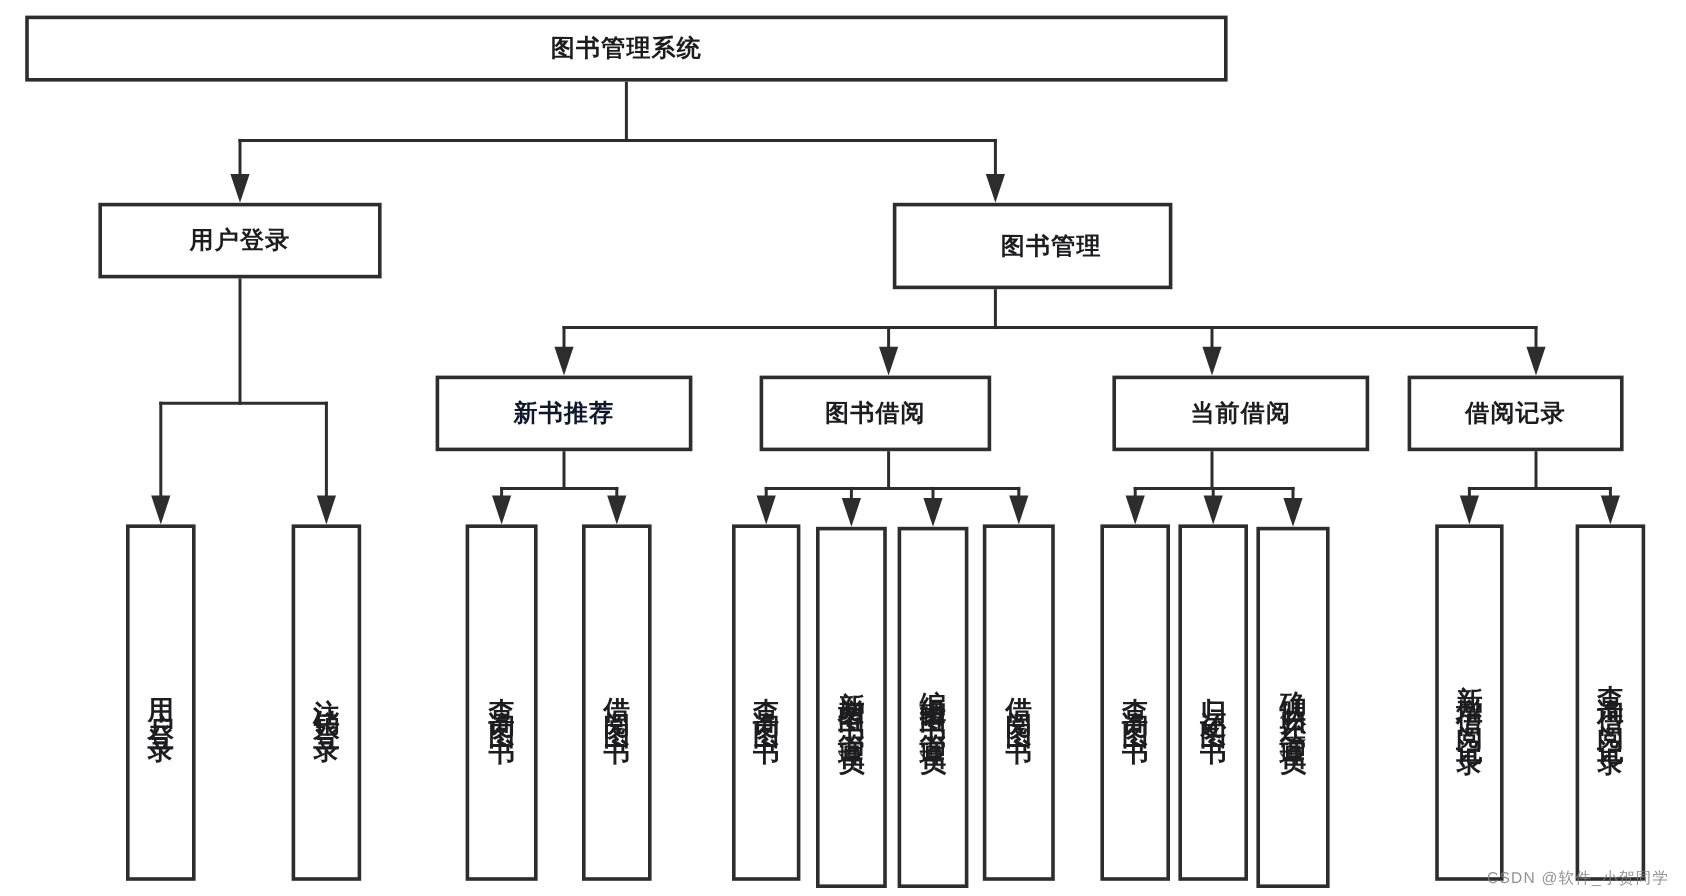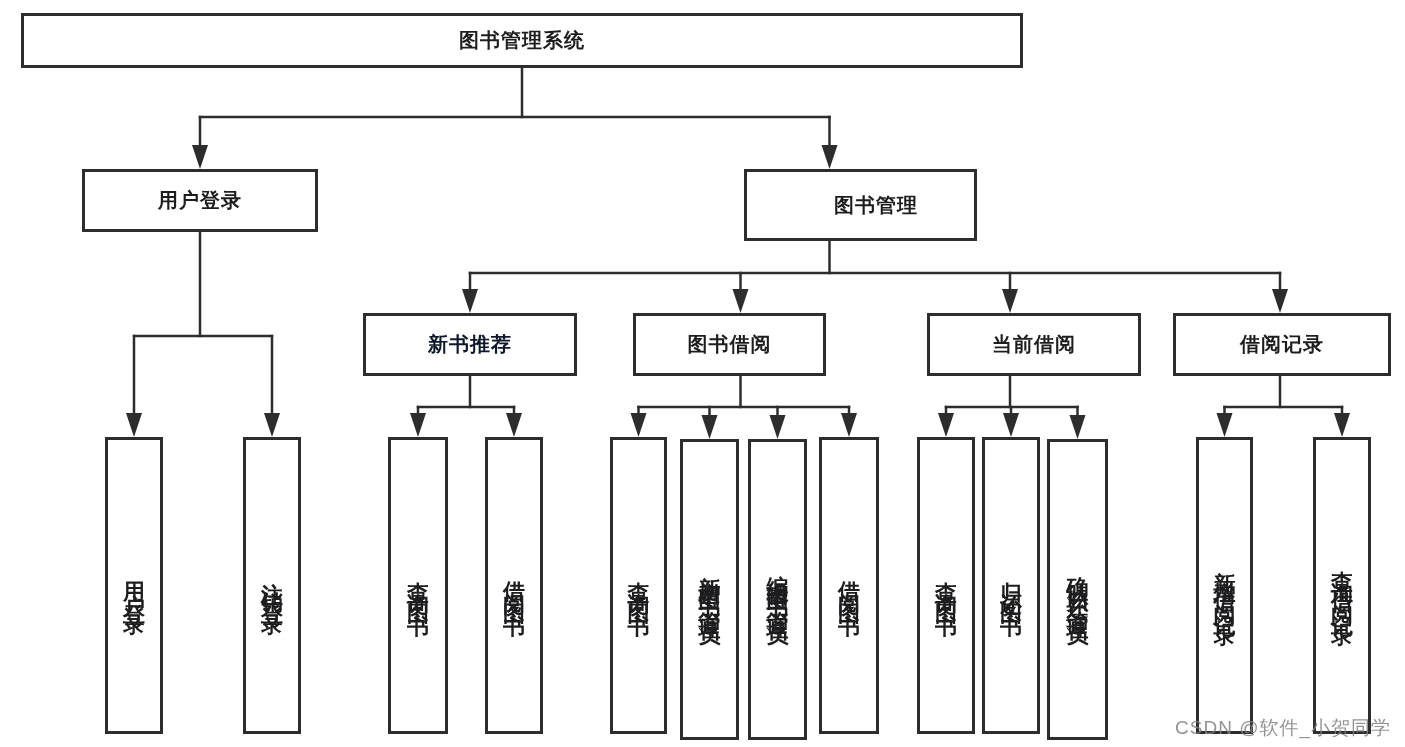--- a/index.html
+++ b/index.html
@@ -39,21 +39,21 @@
     writing-mode: vertical-rl;
     text-orientation: mixed;
     font-size: 22px;
     line-height: 1;
   }
   .watermark {
     position: absolute;
     right: 14px;
     bottom: 6px;
     z-index: 5;
-    font-size: 19px;
+    font-size: 13px;
     letter-spacing: 1px;
     color: rgba(128, 128, 128, 0.85);
     pointer-events: none;
   }
 </style>
 </head>
 <body>
 
 <div class="canvas">
   <svg id="connectors" width="1405" height="747">
@@ -122,21 +122,21 @@
       </div>
       <div class="node horiz" style="left: 363px; top: 313px; width: 214px; height: 63px; border: 3px solid rgb(45, 45, 45); color: #0f172a;">
         <span class="lbl">新书推荐</span>
       </div>
       <div class="node horiz" style="left: 633px; top: 313px; width: 193px; height: 63px; border: 3px solid rgb(45, 45, 45); color: rgb(29, 29, 31);">
         <span class="lbl">图书借阅</span>
       </div>
       <div class="node horiz" style="left: 903px; top: 313px; width: 214px; height: 63px; border: 3px solid rgb(45, 45, 45); color: rgb(29, 29, 31); margin-left: 24px;">
         <span class="lbl">当前借阅</span>
       </div>
-      <div class="node horiz" style="left: 1173px; top: 313px; width: 218px; height: 63px; border: 3px solid rgb(45, 45, 45); color: rgb(29, 29, 31);">
+      <div class="node horiz" style="left: 1173px; top: 313px; width: 180px; height: 63px; border: 3px solid rgb(45, 45, 45); color: rgb(29, 29, 31);">
         <span class="lbl">借阅记录</span>
       </div>
       <div class="node vert" style="left: 105px; top: 437px; width: 58px; height: 297px; border: 3px solid rgb(45, 45, 45); color: rgb(29, 29, 31);">
         <span class="lbl" style="letter-spacing: 11px;">用户登录</span>
       </div>
       <div class="node vert" style="left: 243px; top: 437px; width: 58px; height: 297px; border: 3px solid rgb(45, 45, 45); color: rgb(29, 29, 31);">
         <span class="lbl" style="letter-spacing: 11px;">注销登录</span>
       </div>
       <div class="node vert" style="left: 388px; top: 437px; width: 60px; height: 297px; border: 3px solid rgb(45, 45, 45); color: rgb(29, 29, 31);">
         <span class="lbl" style="letter-spacing: 11px;">查询图书</span>

